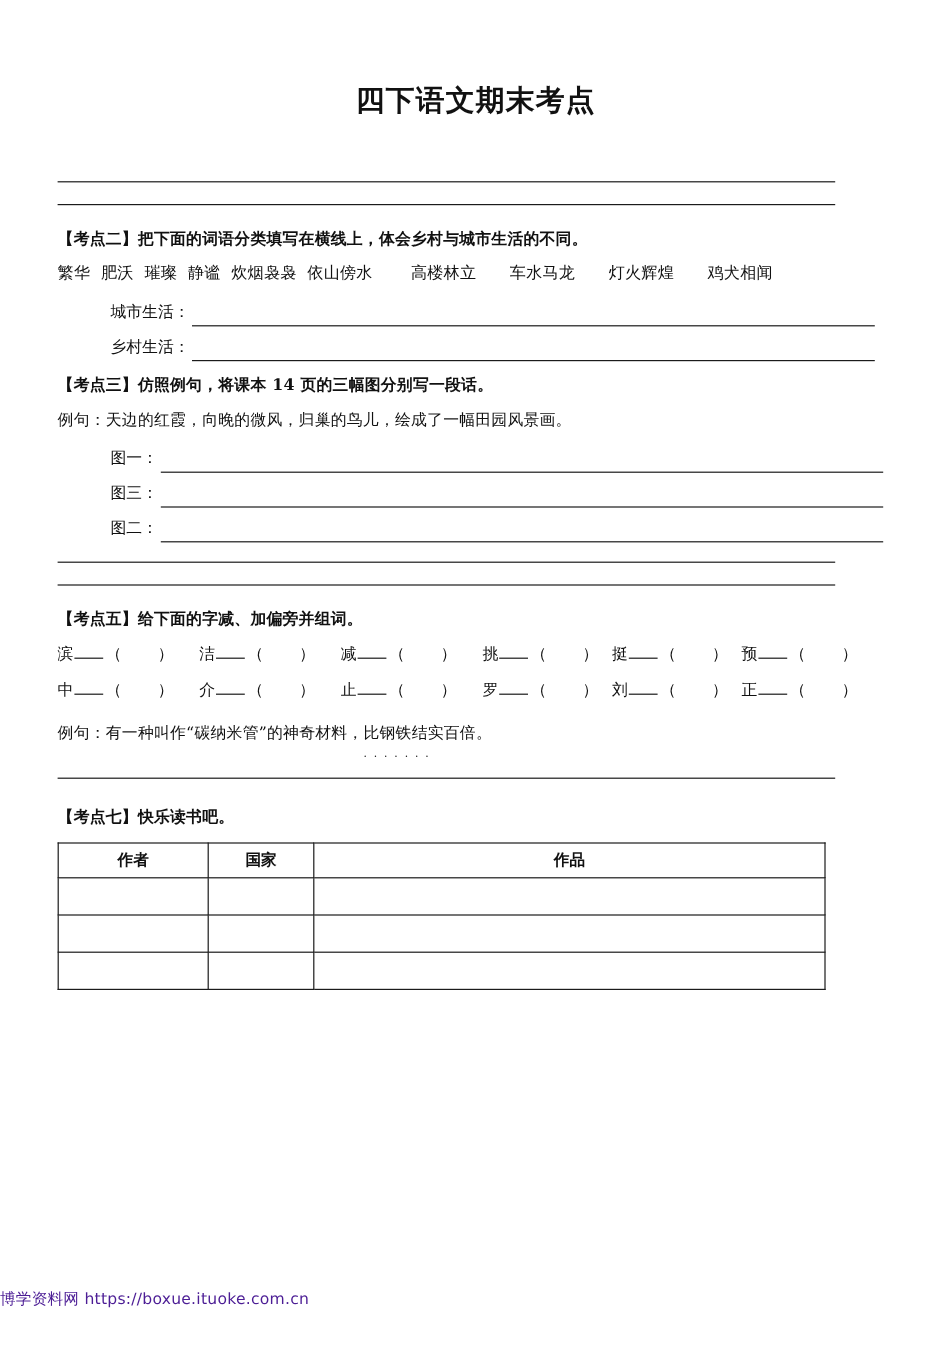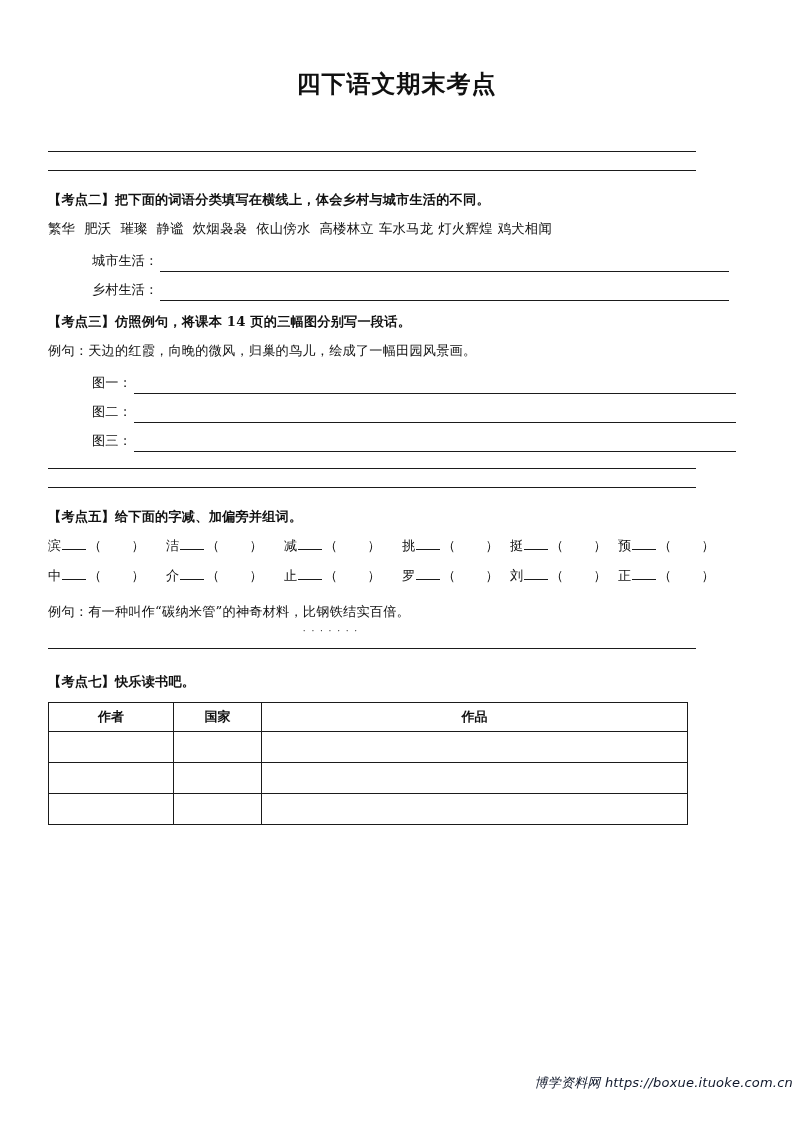--- a/index.html
+++ b/index.html
@@ -90,20 +90,21 @@
     font-size: 13.4px;
     line-height: 29px;
     white-space: nowrap;
     letter-spacing: 0.2px;
   }
   .word-bank span {
     margin-right: 9px;
   }
   .word-bank span.tight {
     margin-right: 5px;
+    margin-left: 23px;
   }
 
   
   .char-grid {
     font-size: 13.2px;
     line-height: 30px;
   }
   .char-row {
     display: flex;
     width: 100%;
@@ -172,26 +173,25 @@
   }
   table.book-table col.c-author { width: 125px; }
   table.book-table col.c-country { width: 88px; }
 
   
   .footer {
     position: absolute;
     left: 0;
     right: 0;
     bottom: 30px;
-    text-align: right;
+    text-align: left;
     font-size: 13px;
-    color: #0f172a;
+    color: #4c1d95;
     font-family: "DejaVu Sans", "Liberation Sans", sans-serif;
     letter-spacing: 0.2px;
-    font-style: italic;
   }
 
   .sp6 { height: 6px; }
   .sp10 { height: 10px; }
   .sp14 { height: 14px; }
   .sp18 { height: 18px; }
   .sp22 { height: 22px; }
 </style>
 </head>
 <body>
@@ -234,25 +234,25 @@
   <div class="section">
     <div class="q-head">
       <span class="lead">【考点三】</span><span class="lead">仿照例句，将课本 14 页的三幅图分别写一段话。</span>
     </div>
     <div class="q-body">例句：天边的红霞，向晚的微风，归巢的鸟儿，绘成了一幅田园风景画。</div>
     <div class="label-row">
       <span class="lbl">图一：</span>
       <span class="fill short"></span>
     </div>
     <div class="label-row">
+      <span class="lbl">图三：</span>
+      <span class="fill short"></span>
+    </div>
+    <div class="label-row">
       <span class="lbl">图二：</span>
-      <span class="fill short"></span>
-    </div>
-    <div class="label-row">
-      <span class="lbl">图三：</span>
       <span class="fill short"></span>
     </div>
   </div>
 
   <div class="sp6"></div>
 
   <div class="section">
     <div class="sp10"></div>
     <div class="rule rule-wide"></div>
     <div class="sp18"></div>

